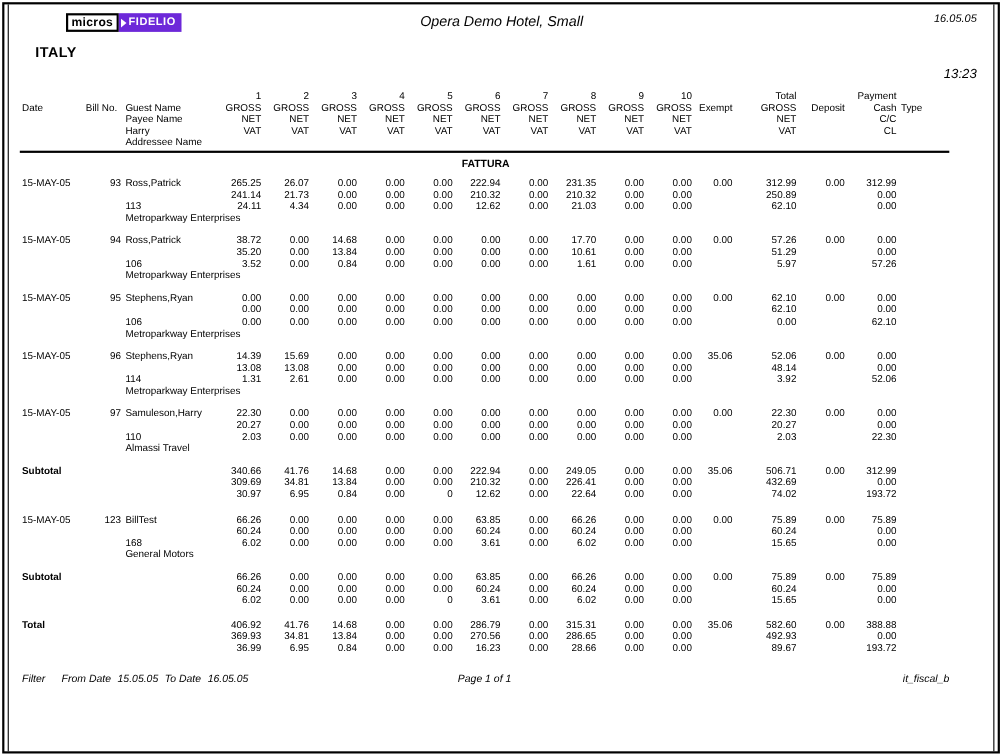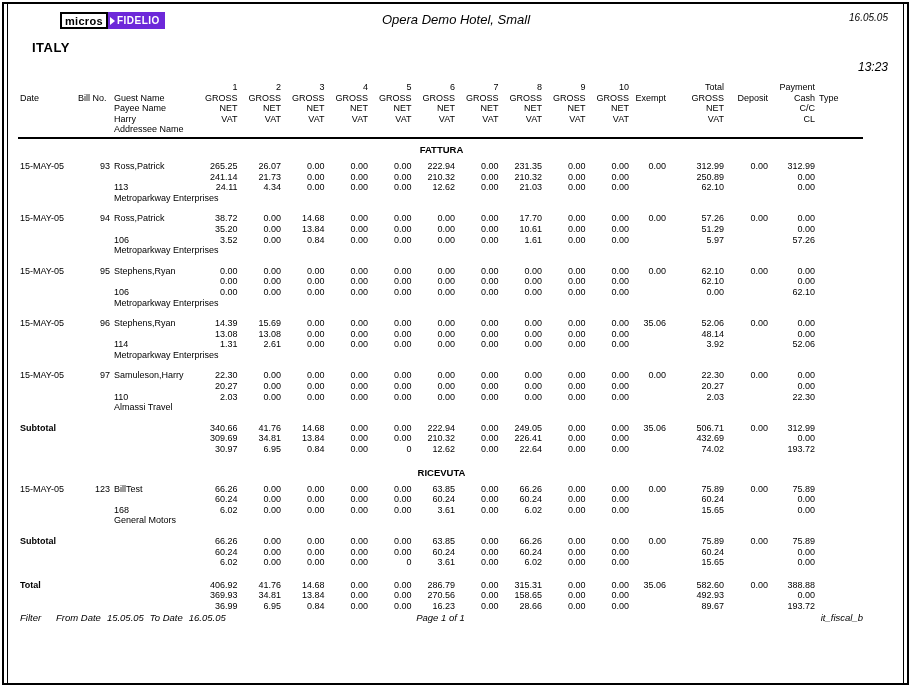--- a/index.html
+++ b/index.html
@@ -632,21 +632,20 @@
         <span class="c num">22.64</span>
         <span class="c num">0.00</span>
         <span class="c num">0.00</span>
         <span class="c txt"></span>
         <span class="c num">74.02</span>
         <span class="c txt"></span>
         <span class="c num">193.72</span>
         <span class="c txt"></span>
       </div>
     </div>
-    <div class="sec-label">RICEVUTA</div>
     <div class="block">
       <div class="trow">
         <span class="c txt">15-MAY-05</span>
         <span class="c num">123</span>
         <span class="c txt">BillTest</span>
         <span class="c num">66.26</span>
         <span class="c num">0.00</span>
         <span class="c num">0.00</span>
         <span class="c num">0.00</span>
         <span class="c num">0.00</span>
@@ -809,21 +808,21 @@
         <span class="c txt"></span>
         <span class="c txt"></span>
         <span class="c txt"></span>
         <span class="c num">369.93</span>
         <span class="c num">34.81</span>
         <span class="c num">13.84</span>
         <span class="c num">0.00</span>
         <span class="c num">0.00</span>
         <span class="c num">270.56</span>
         <span class="c num">0.00</span>
-        <span class="c num">158.65</span>
+        <span class="c num">286.65</span>
         <span class="c num">0.00</span>
         <span class="c num">0.00</span>
         <span class="c txt"></span>
         <span class="c num">492.93</span>
         <span class="c txt"></span>
         <span class="c num">0.00</span>
         <span class="c txt"></span>
       </div>
       <div class="trow">
         <span class="c txt"></span>

